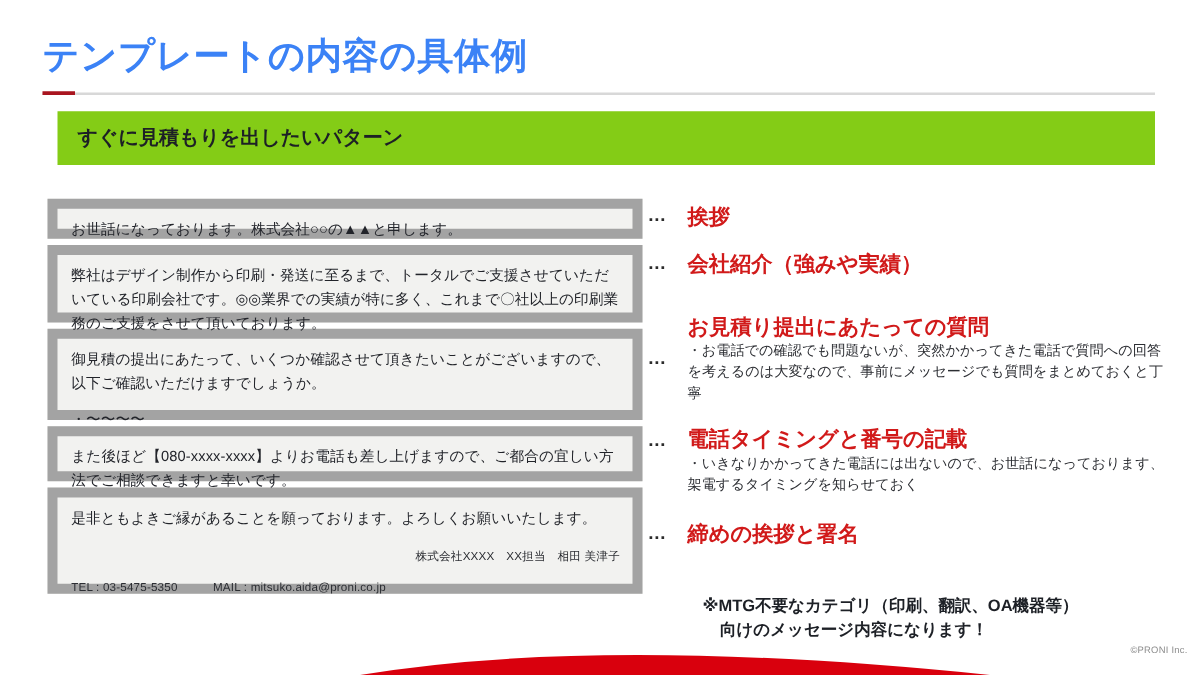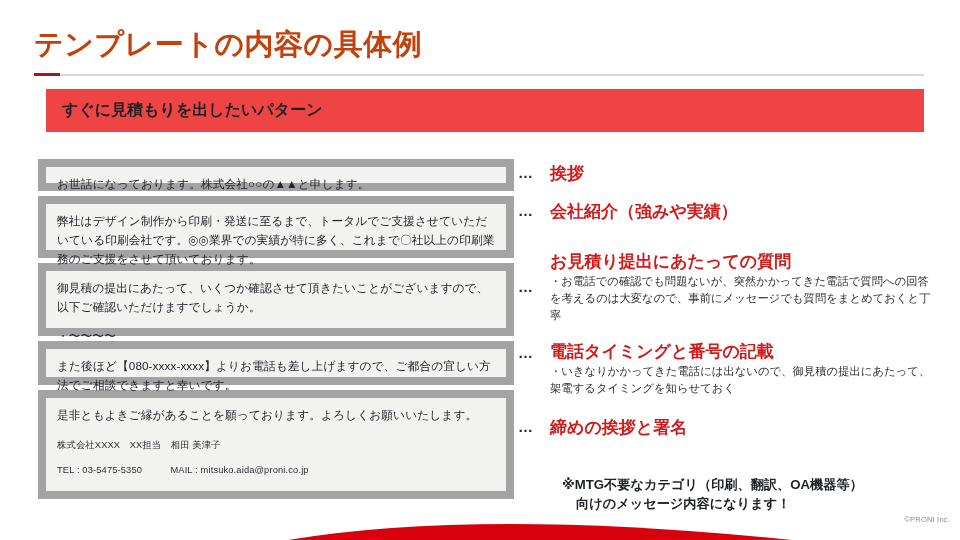--- a/index.html
+++ b/index.html
@@ -22,21 +22,21 @@
     overflow: hidden;
   }
 
   
   .page-title {
     position: absolute;
     left: 34px;
     top: 25px;
     font-size: 29px;
     font-weight: bold;
-    color: #c2410c;
+    color: #3b82f6;
     letter-spacing: 0.5px;
     white-space: nowrap;
   }
 
   .title-rule {
     position: absolute;
     left: 34px;
     top: 74px;
     width: 890px;
     height: 2px;
@@ -51,21 +51,21 @@
     background: #a9151f;
   }
 
   
   .subtitle-banner {
     position: absolute;
     left: 46px;
     top: 89px;
     width: 878px;
     height: 43px;
-    background: #ef4444;
+    background: #84cc16;
     display: flex;
     align-items: center;
   }
   .subtitle-text {
     margin-left: 16px;
     font-size: 16px;
     font-weight: bold;
     color: #1d2026;
     white-space: nowrap;
   }
@@ -94,20 +94,21 @@
   .msg-box p + p {
     margin-top: 10px;
   }
   .sig-line {
     font-size: 9.3px;
     letter-spacing: 0.15px;
     color: #2c2e33;
   }
   .sig-gap {
     margin-top: 13px !important;
+    text-align: right;
   }
 
   
   .annotations {
     position: absolute;
     left: 518px;
     top: 159px;
     width: 430px;
   }
   .anno-row {
@@ -202,21 +203,21 @@
 
     <div class="msg-box" style="height:73px;">
       <p>御見積の提出にあたって、いくつか確認させて頂きたいことがございますので、以下ご確認いただけますでしょうか。</p>
       <p>・〜〜〜〜</p>
     </div>
 
     <div class="msg-box" style="height:44px;">
       <p>また後ほど【080-xxxx-xxxx】よりお電話も差し上げますので、ご都合の宜しい方法でご相談できますと幸いです。</p>
     </div>
 
-    <div class="msg-box" style="height:109px;">
+    <div class="msg-box" style="height:85px;">
       <p>是非ともよきご縁があることを願っております。よろしくお願いいたします。</p>
       <p class="sig-line sig-gap">株式会社XXXX　XX担当　相田 美津子</p>
       <p class="sig-line">TEL : 03-5475-5350　　　MAIL : mitsuko.aida@proni.co.jp</p>
     </div>
 
   </div>
 
   <div class="annotations">
 
     <div class="anno-row" style="top:4px;left:0;">
@@ -238,21 +239,21 @@
       <div class="anno-body">
         <div class="anno-head">お見積り提出にあたっての質問</div>
         <div class="anno-sub">・お電話での確認でも問題ないが、突然かかってきた電話で質問への回答を考えるのは大変なので、事前にメッセージでも質問をまとめておくと丁寧</div>
       </div>
     </div>
 
     <div class="anno-row" style="top:182px;left:0;width:416px;">
       <div class="dots" style="padding-top:4px;">…</div>
       <div class="anno-body">
         <div class="anno-head">電話タイミングと番号の記載</div>
-        <div class="anno-sub">・いきなりかかってきた電話には出ないので、御見積の提出にあたって、架電するタイミングを知らせておく</div>
+        <div class="anno-sub">・いきなりかかってきた電話には出ないので、お世話になっております、架電するタイミングを知らせておく</div>
       </div>
     </div>
 
     <div class="anno-row" style="top:258px;left:0;">
       <div class="dots">…</div>
       <div class="anno-body">
         <div class="anno-head">締めの挨拶と署名</div>
       </div>
     </div>
 

